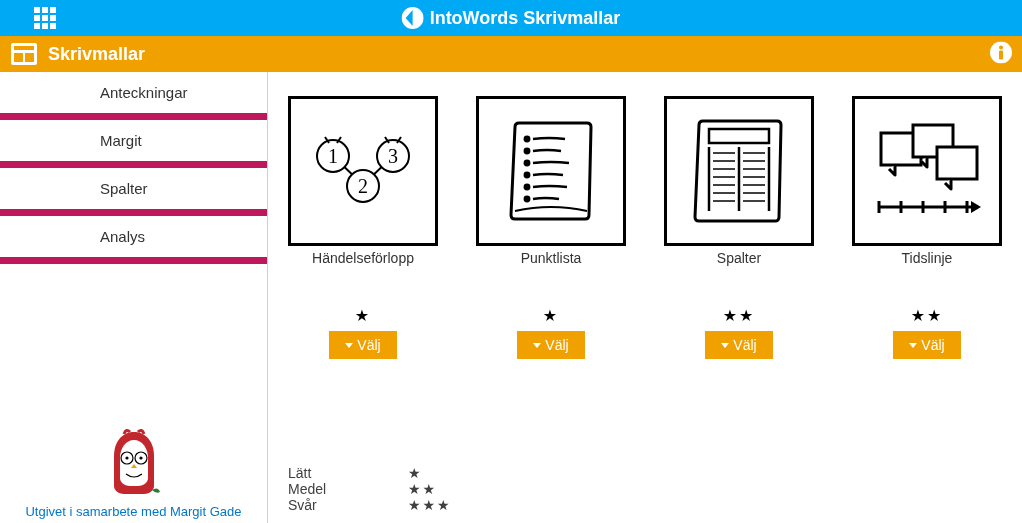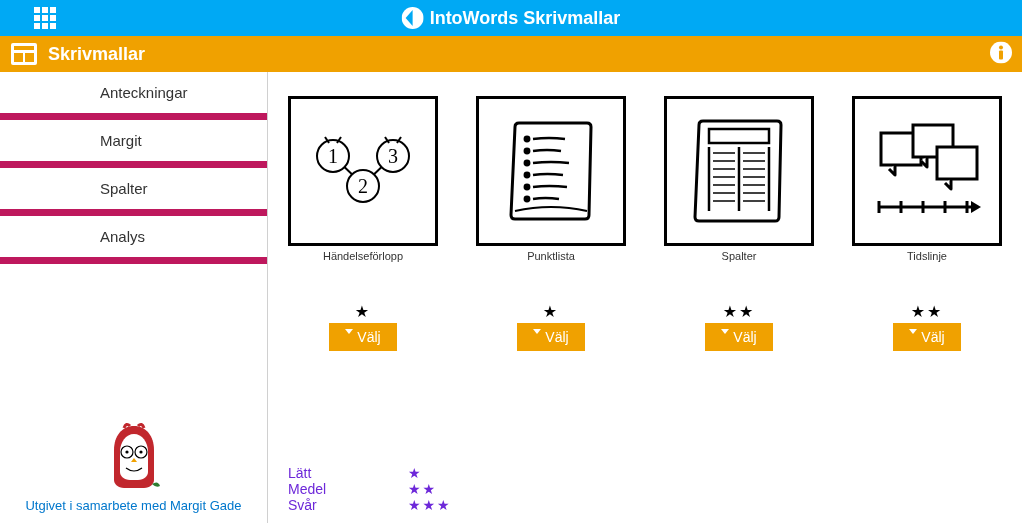--- a/index.html
+++ b/index.html
@@ -82,21 +82,21 @@
     cursor: pointer;
     font-size: 15px;
     color: #333;
   }
   .sidebar-item.selected {
     background: #fff;
   }
   .sidebar-spacer { flex: 1; }
   .publisher {
     text-align: center;
-    padding-bottom: 10px;
+    padding-bottom: 4px;
   }
   .publisher svg { display: block; margin: 0 auto 6px; }
   .publisher-link {
     color: #0077cc;
     font-size: 13px;
     cursor: pointer;
   }
   .main {
     flex: 1;
     padding: 24px 20px 10px 20px;
@@ -116,50 +116,51 @@
     height: 150px;
     border: 3px solid #000;
     background: #fff;
     display: flex;
     align-items: center;
     justify-content: center;
     cursor: pointer;
   }
   .card-title {
     margin-top: 4px;
-    font-size: 11px;
+    font-size: 14px;
     color: #333;
   }
   .card-stars {
     margin-top: 40px;
     font-size: 16px;
     letter-spacing: 2px;
   }
   .card-btn {
     background: #f0a100;
     color: #fff;
     border: none;
     padding: 6px 16px;
+    margin-top: 6px;
     font-size: 14px;
     cursor: pointer;
     display: inline-flex;
-    align-items: flex-start;
+    align-items: center;
     gap: 4px;
   }
   .caret {
     width: 0; height: 0;
     border-left: 4px solid transparent;
     border-right: 4px solid transparent;
     border-top: 5px solid #fff;
     display: inline-block;
   }
   .legend {
     margin-top: auto;
     font-size: 14px;
-    color: #6d28d9;
+    color: #404040;
   }
   .legend-row { display: flex; align-items: center; }
   .legend-label { width: 120px; }
   .legend-stars { letter-spacing: 2px; }
 </style>
 </head>
 <body>
 
 <div class="topbar">
   <div class="apps-icon">

